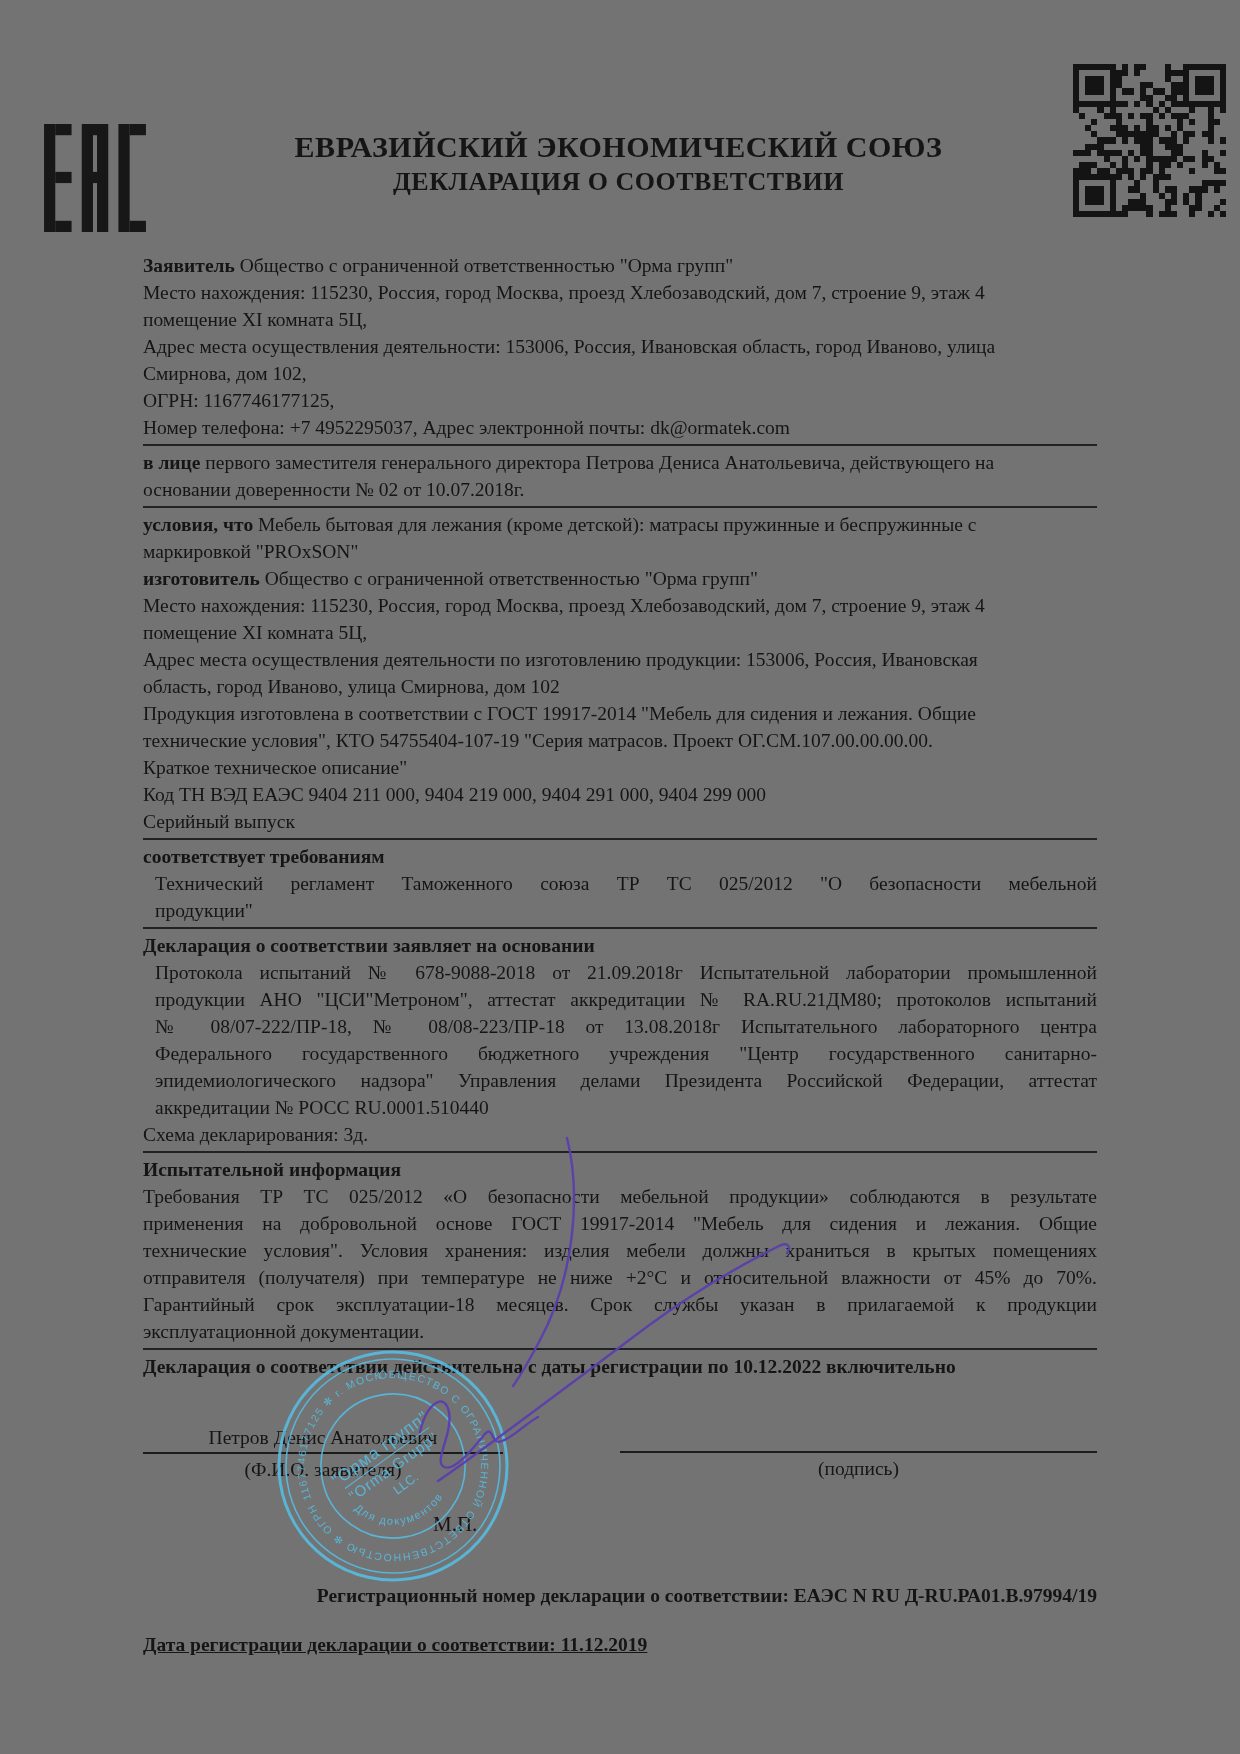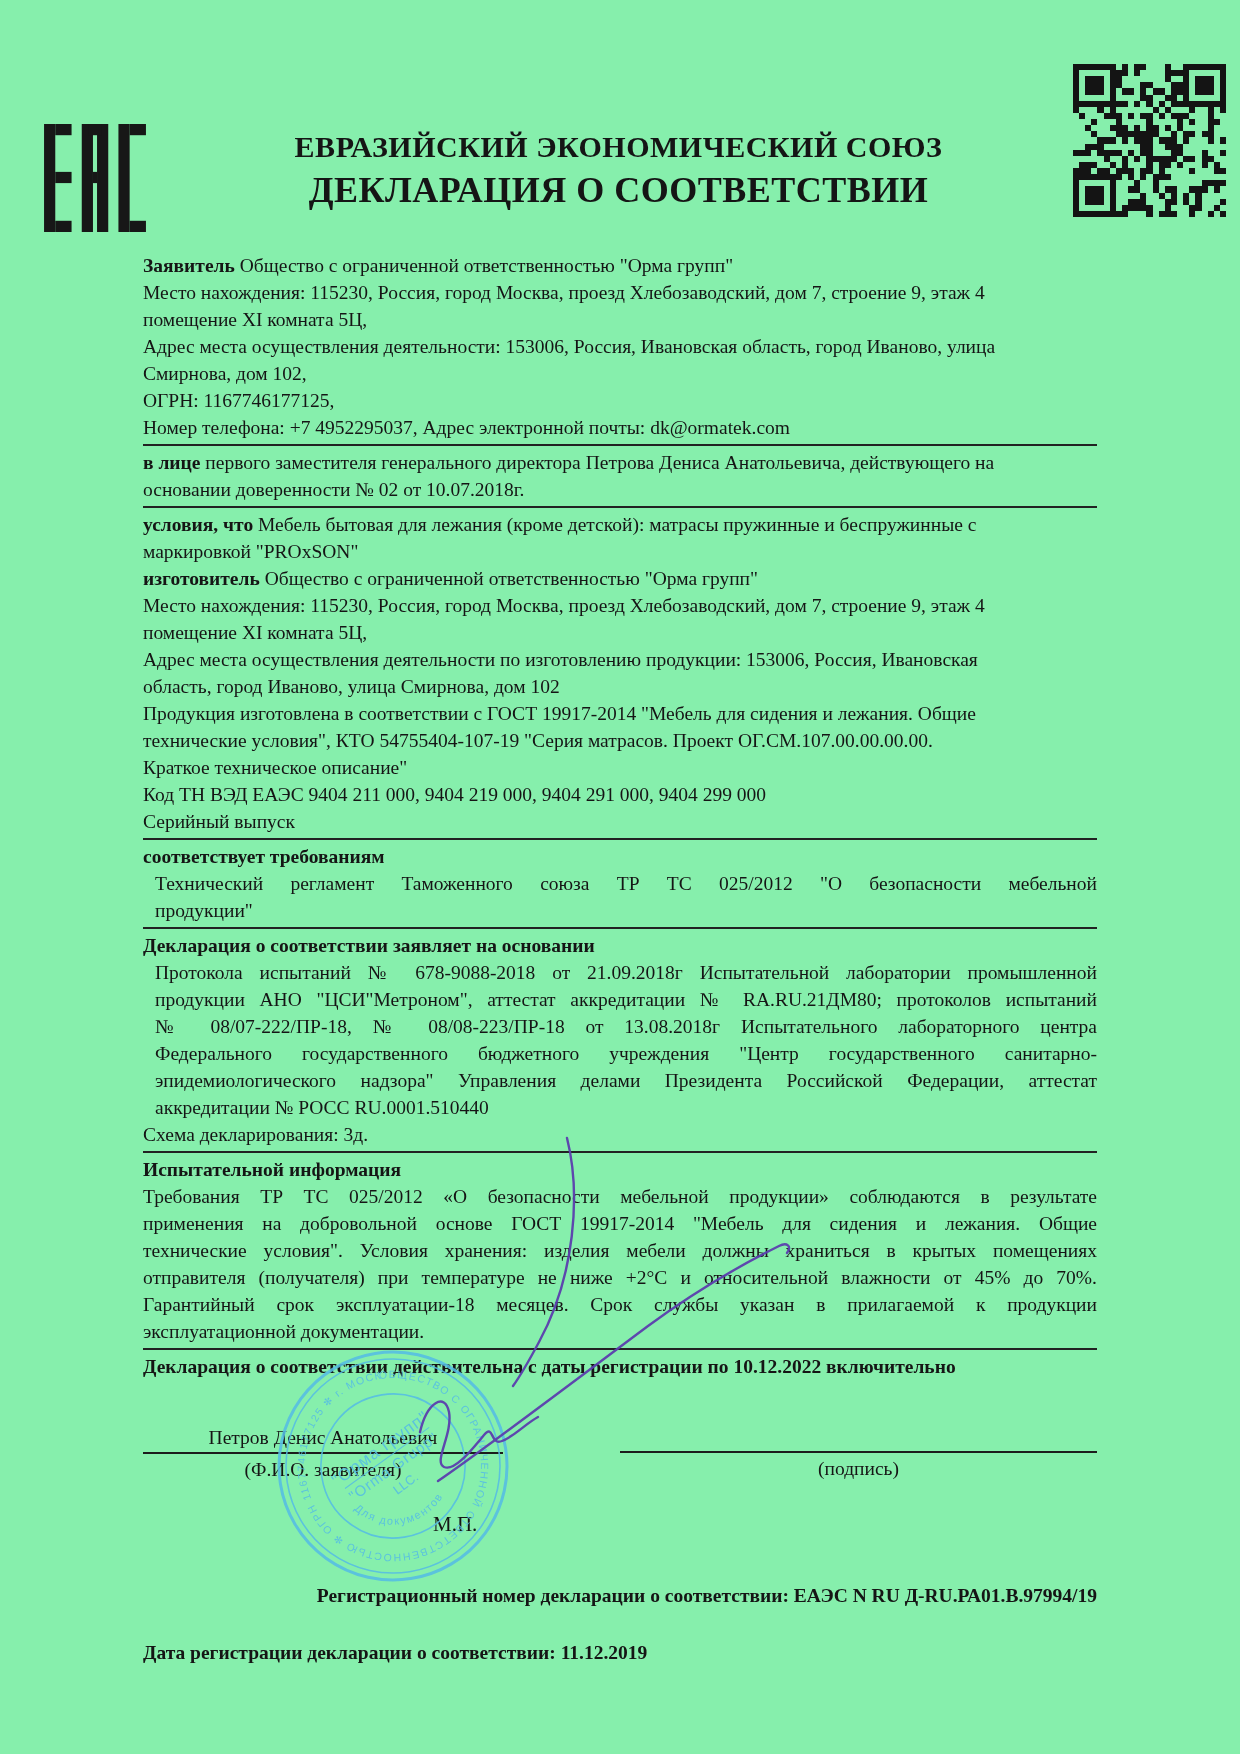--- a/index.html
+++ b/index.html
@@ -1,26 +1,26 @@
 <!DOCTYPE html>
 <html><head>
 <meta charset="utf-8">
 <style>
   html,body{margin:0;padding:0;background:#e8e8e8;}
   .page{
-    position:relative;width:1240px;height:1754px;background:#86efac;
+    position:relative;width:1240px;height:1754px;background:#737373;
     font-family:"Liberation Serif","DejaVu Serif",serif;color:#151515;
     overflow:hidden;margin:0 auto;
   }
   
   .hdr{display:flex;align-items:flex-start;padding:64px 14px 0 44px;height:168px;}
   .eac{width:102px;margin-top:60px;}
   .titles{flex:1;text-align:center;margin-top:66px;padding:0 12px 0 30px;}
   .t1{font-size:30px;font-weight:bold;letter-spacing:.5px;line-height:34px;white-space:nowrap;}
-  .t2{font-size:36px;font-weight:bold;letter-spacing:.5px;line-height:32px;margin-top:10px;white-space:nowrap;}
+  .t2{font-size:26px;font-weight:bold;letter-spacing:.5px;line-height:32px;margin-top:2px;white-space:nowrap;}
   .qr{width:153px;height:153px;}
   
   .doc{position:relative;margin:20px 143px 0 143px;width:954px;font-size:19.5px;line-height:27px;}
   .ln{white-space:nowrap;}
   .jl{white-space:normal;text-align:justify;text-align-last:justify;}
   .bh{font-weight:bold;}
   .ind{padding-left:12px;}
   .rule{border-top:2px solid #222;margin:3px 0 3px 0;}
   b{font-weight:bold;}
   
@@ -28,21 +28,21 @@
   .sig-row{display:flex;justify-content:space-between;margin-top:44px;}
   .sig-col{position:relative;}
   .sig-col.left{width:477px;padding-top:27px;}
   .sig-col.right{width:360px;margin-right:55px;}
   .sig-line{border-bottom:2.5px solid #1c1c1c;height:0;}
   .fio{text-align:center;white-space:nowrap;margin-bottom:1px;}
   .cap{text-align:center;margin-top:2px;}
   .mp{margin:28px 0 0 290px;font-size:21px;}
   .overlay{position:absolute;left:0;top:-212px;width:700px;height:480px;pointer-events:none;z-index:3;}
   .reg1{margin-top:44px;text-align:right;}
-  .reg2{margin-top:30px;}
+  .reg2{margin-top:22px;text-decoration:underline;}
   .stampT{font-family:"Liberation Sans","DejaVu Sans",sans-serif;}
 </style>
 </head>
 <body>
 
 <div class="page">
 
   <header class="hdr">
     <div class="eac">
       <svg width="102" height="108" viewBox="0 0 100 106">

